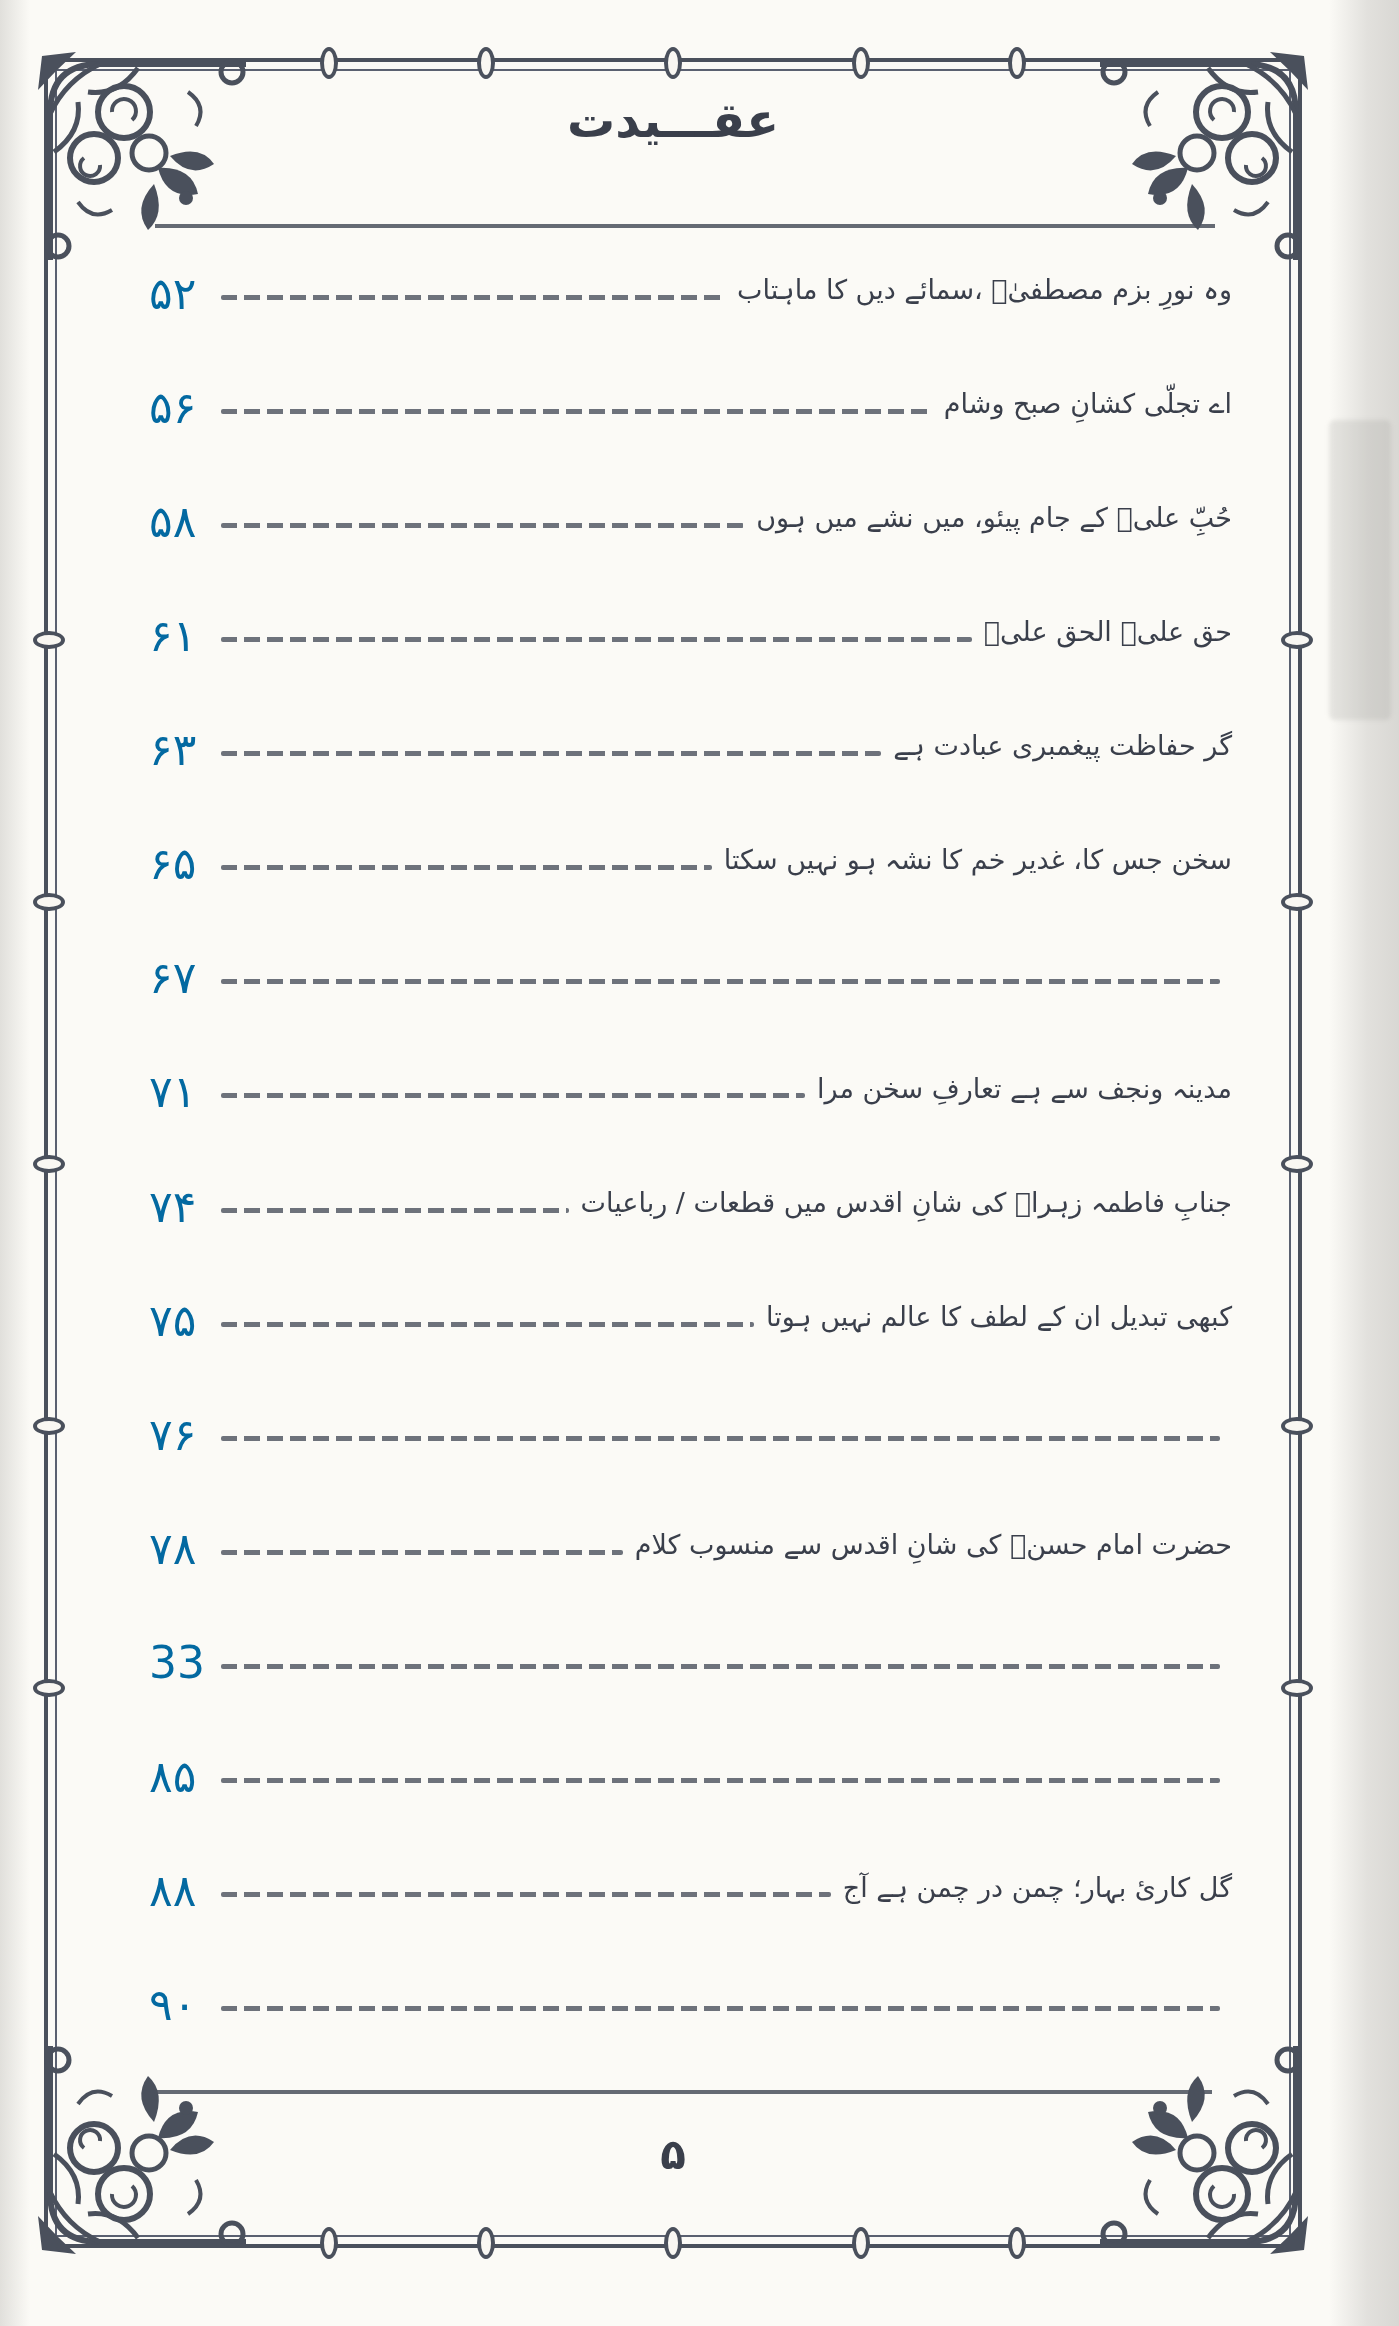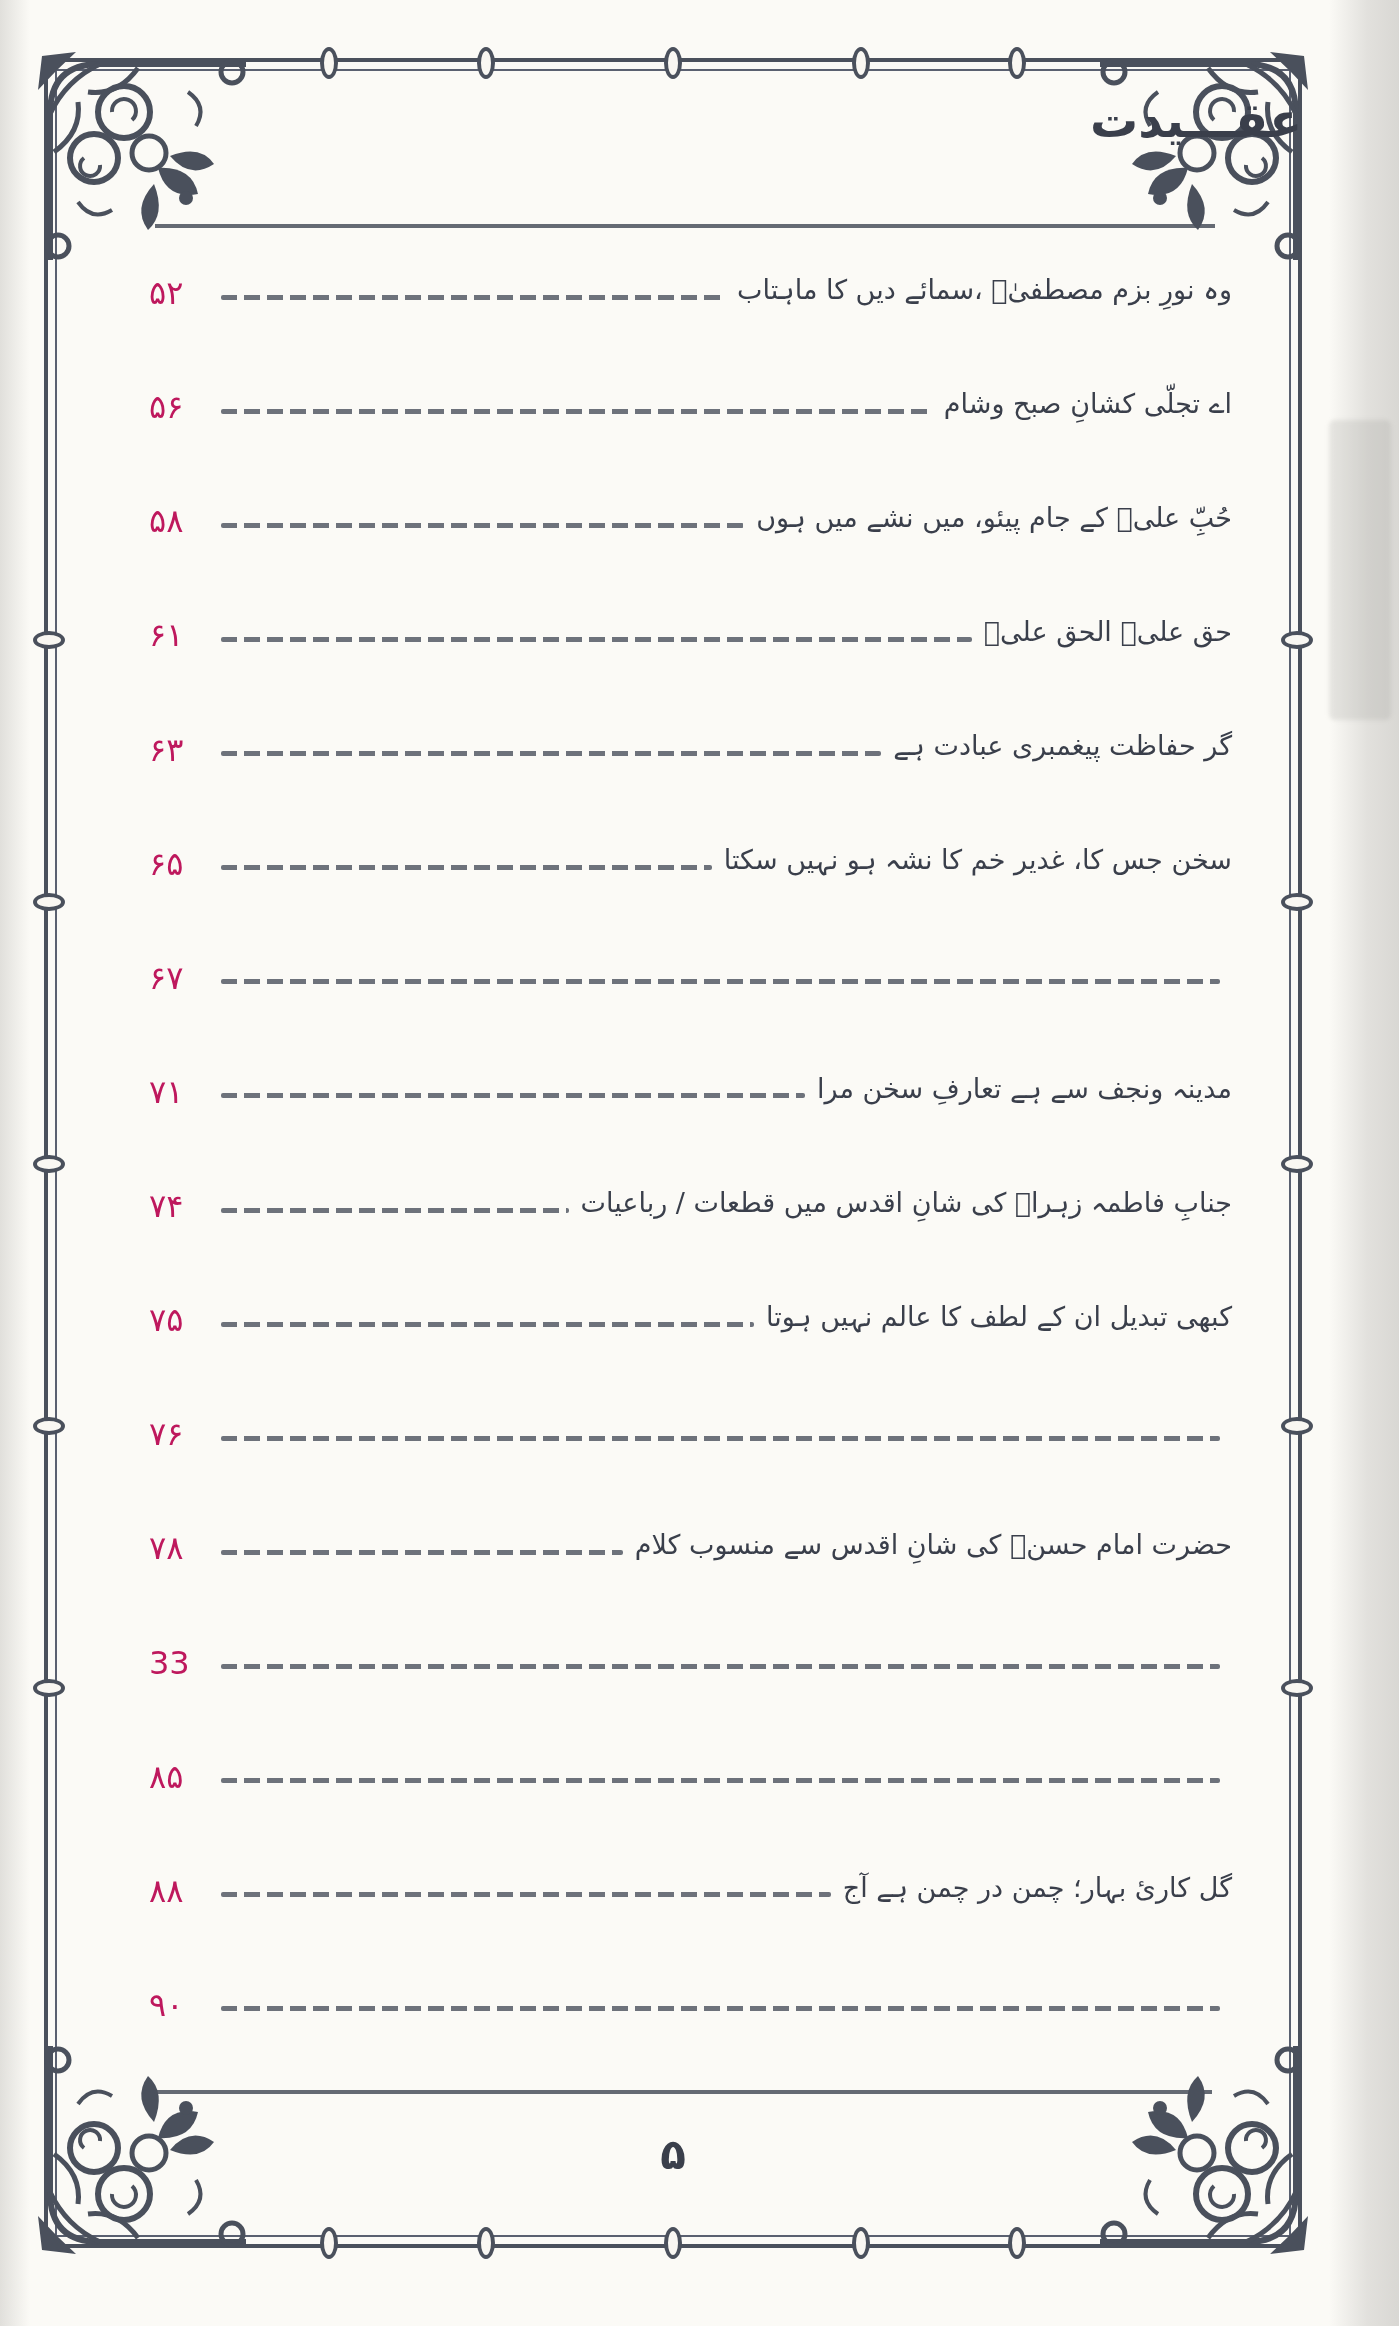--- a/index.html
+++ b/index.html
@@ -36,21 +36,21 @@
     background:#f9f7f2;
   }
   .corner{position:absolute;width:212px;height:212px;}
   .corner.tl{left:-12px;top:-12px;}
   .corner.tr{right:-12px;top:-12px;transform:scaleX(-1);}
   .corner.bl{left:-12px;bottom:-12px;transform:scaleY(-1);}
   .corner.br{right:-12px;bottom:-12px;transform:scale(-1,-1);}
   
   .content{position:absolute;left:44px;top:58px;width:1258px;height:2190px;}
   .page-title{
-    position:absolute;top:34px;left:0;right:0;
+    position:absolute;top:34px;left:0;right:0;text-align:center;
     font-size:48px;font-weight:bold;color:#3a3f4b;letter-spacing:1px;
   }
   .rule{position:absolute;height:4px;background:#4a505c;opacity:.85;}
   .rule.top-rule{top:166px;left:111px;right:87px;}
   .rule.bottom-rule{top:2032px;left:100px;right:90px;}
   .entries{
     position:absolute;top:202px;left:105px;right:70px;height:1772px;
     display:flex;flex-direction:column;justify-content:space-between;
     direction:rtl;
   }
@@ -60,21 +60,21 @@
   }
   .entry-title{
     white-space:nowrap;font-size:27px;color:#3a3f4b;line-height:1.35;
   }
   .leader{
     flex:1 1 auto;min-width:28px;height:5px;margin:14px 12px 0 8px;
     background:repeating-linear-gradient(90deg,#4a505c 0 16px,transparent 16px 23px);
     opacity:.8;border-radius:2px;
   }
   .entry-page{
-    font-size:32px;color:#be185d;min-width:64px;text-align:left;
+    font-size:44px;color:#0369a1;min-width:64px;text-align:left;
     margin-top:6px;white-space:nowrap;
   }
   .footer-num{
     position:absolute;top:2072px;left:0;right:0;text-align:center;
     font-size:42px;font-weight:bold;color:#3a3f4b;
   }
 </style>
 </head>
 <body>
 

